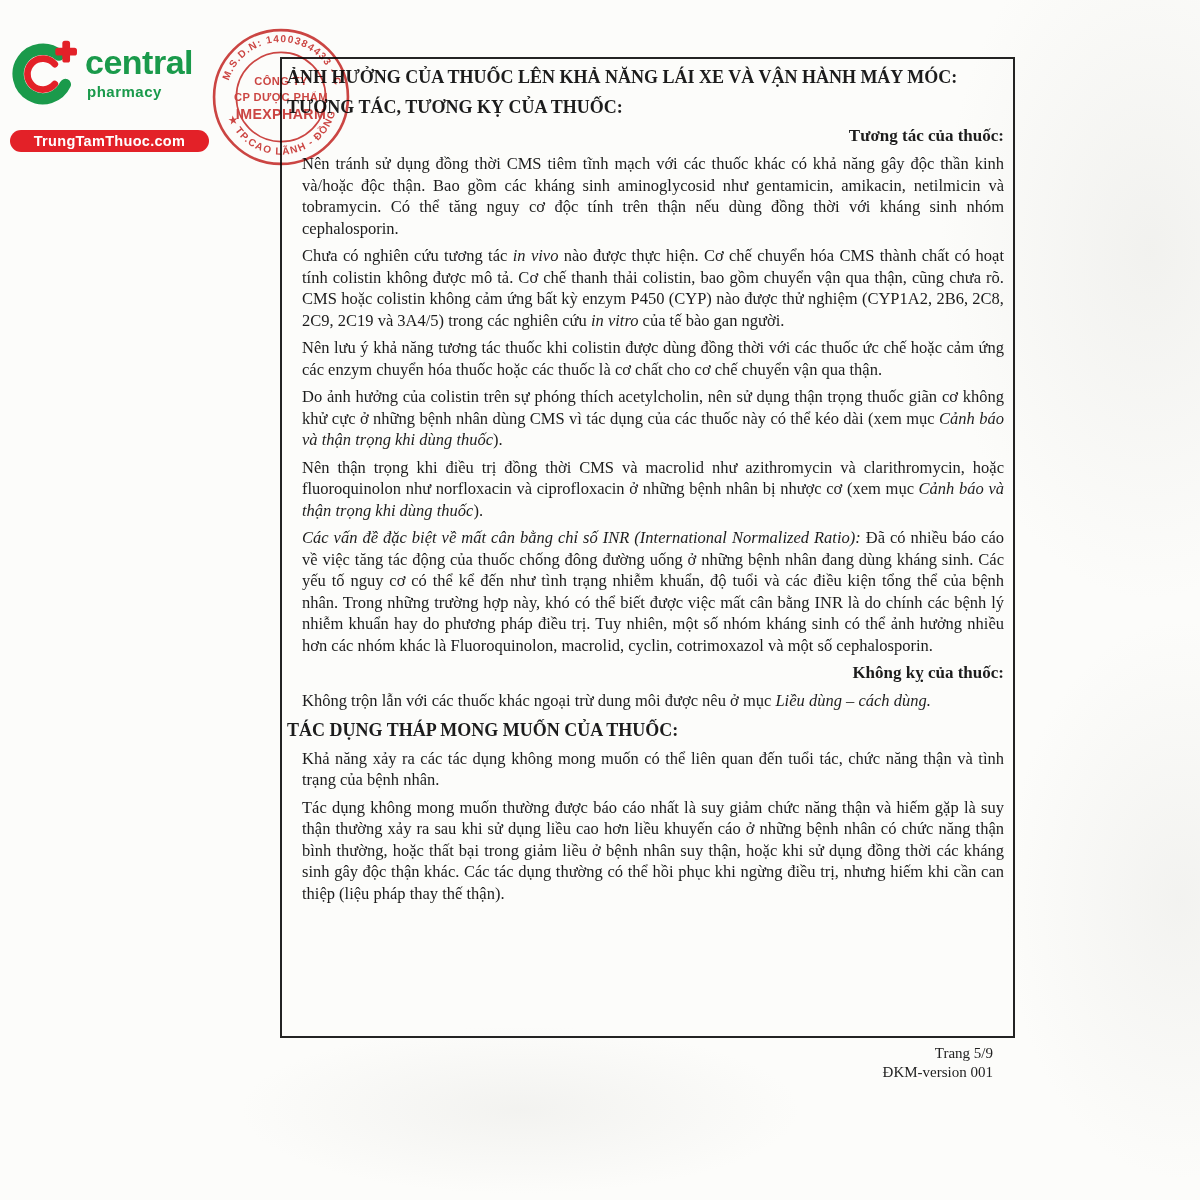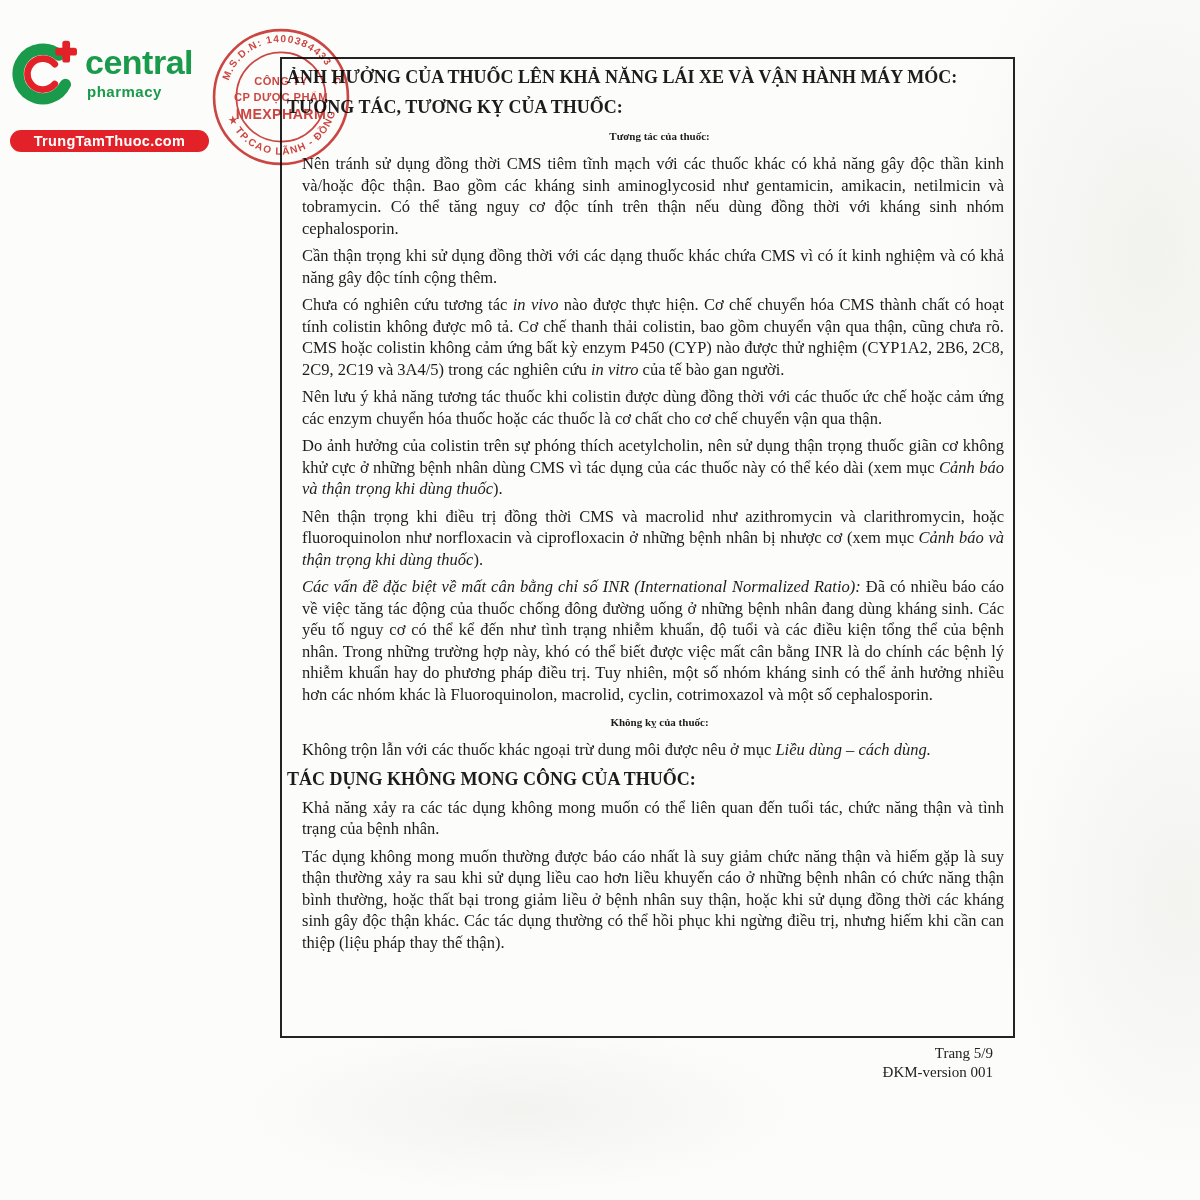--- a/index.html
+++ b/index.html
@@ -15,21 +15,21 @@
 
   
   .doc-box{
     position:absolute;left:280px;top:57px;width:735px;height:981px;
     border:2px solid #232323;box-sizing:border-box;
     padding:4px 9px 0 5px;overflow:hidden;
   }
   .blk{margin:0 0 6px 15px;text-align:justify;}
   .blk.p{font-size:16.5px;line-height:21.5px;}
   .blk.h1{font-weight:bold;font-size:18px;line-height:24px;margin:2px 0 6px 0;text-align:left;}
-  .blk.h2{font-weight:bold;font-size:11px;line-height:22px;margin:4px 0 6px 28px;text-align:center;}
+  .blk.h2{font-weight:bold;font-size:17px;line-height:22px;margin:4px 0 6px 28px;text-align:right;}
   .blk em{font-style:italic;}
 
   
   .footer{
     position:absolute;top:1044px;left:708px;width:285px;
     text-align:right;font-size:15px;line-height:19px;color:#222;
   }
 
   
   .logo{position:absolute;left:10px;top:36px;width:210px;height:105px;}
@@ -80,29 +80,28 @@
     <div class="logo-sub">pharmacy</div>
     <div class="logo-banner">TrungTamThuoc.com</div>
   </div>
 
   <div class="doc-box">
     <div>
         <div class="blk h1"><span>ẢNH HƯỞNG CỦA THUỐC LÊN KHẢ NĂNG LÁI XE VÀ VẬN HÀNH MÁY MÓC:</span></div>
         <div class="blk h1"><span>TƯƠNG TÁC, TƯƠNG KỴ CỦA THUỐC:</span></div>
         <div class="blk h2"><span>Tương tác của thuốc:</span></div>
         <div class="blk p"><span>Nên tránh sử dụng đồng thời CMS tiêm tĩnh mạch với các thuốc khác có khả năng gây độc thần kinh và/hoặc độc thận. Bao gồm các kháng sinh aminoglycosid như gentamicin, amikacin, netilmicin và tobramycin. Có thể tăng nguy cơ độc tính trên thận nếu dùng đồng thời với kháng sinh nhóm cephalosporin.</span></div>
-        <div class="blk p"><span>Cần thận trọng khi sử dụng đồng thời với các dạng thuốc khác chứa CMS vì có ít kinh nghiệm và có khả năng gây độc tính cộng thêm.</span></div>
         <div class="blk p"><span>Chưa có nghiên cứu tương tác </span><em>in vivo</em><span> nào được thực hiện. Cơ chế chuyển hóa CMS thành chất có hoạt tính colistin không được mô tả. Cơ chế thanh thải colistin, bao gồm chuyển vận qua thận, cũng chưa rõ. CMS hoặc colistin không cảm ứng bất kỳ enzym P450 (CYP) nào được thử nghiệm (CYP1A2, 2B6, 2C8, 2C9, 2C19 và 3A4/5) trong các nghiên cứu </span><em>in vitro</em><span> của tế bào gan người.</span></div>
         <div class="blk p"><span>Nên lưu ý khả năng tương tác thuốc khi colistin được dùng đồng thời với các thuốc ức chế hoặc cảm ứng các enzym chuyển hóa thuốc hoặc các thuốc là cơ chất cho cơ chế chuyển vận qua thận.</span></div>
         <div class="blk p"><span>Do ảnh hưởng của colistin trên sự phóng thích acetylcholin, nên sử dụng thận trọng thuốc giãn cơ không khử cực ở những bệnh nhân dùng CMS vì tác dụng của các thuốc này có thể kéo dài (xem mục </span><em>Cảnh báo và thận trọng khi dùng thuốc</em><span>).</span></div>
         <div class="blk p"><span>Nên thận trọng khi điều trị đồng thời CMS và macrolid như azithromycin và clarithromycin, hoặc fluoroquinolon như norfloxacin và ciprofloxacin ở những bệnh nhân bị nhược cơ (xem mục </span><em>Cảnh báo và thận trọng khi dùng thuốc</em><span>).</span></div>
         <div class="blk p"><em>Các vấn đề đặc biệt về mất cân bằng chỉ số INR (International Normalized Ratio):</em><span> Đã có nhiều báo cáo về việc tăng tác động của thuốc chống đông đường uống ở những bệnh nhân đang dùng kháng sinh. Các yếu tố nguy cơ có thể kể đến như tình trạng nhiễm khuẩn, độ tuổi và các điều kiện tổng thể của bệnh nhân. Trong những trường hợp này, khó có thể biết được việc mất cân bằng INR là do chính các bệnh lý nhiễm khuẩn hay do phương pháp điều trị. Tuy nhiên, một số nhóm kháng sinh có thể ảnh hưởng nhiều hơn các nhóm khác là Fluoroquinolon, macrolid, cyclin, cotrimoxazol và một số cephalosporin.</span></div>
         <div class="blk h2"><span>Không kỵ của thuốc:</span></div>
         <div class="blk p"><span>Không trộn lẫn với các thuốc khác ngoại trừ dung môi được nêu ở mục </span><em>Liều dùng – cách dùng.</em></div>
-        <div class="blk h1"><span>TÁC DỤNG KHÔNG MONG CÔNG CỦA THUỐC:</span></div>
+        <div class="blk h1"><span>TÁC DỤNG THÁP MONG MUỐN CỦA THUỐC:</span></div>
         <div class="blk p"><span>Khả năng xảy ra các tác dụng không mong muốn có thể liên quan đến tuổi tác, chức năng thận và tình trạng của bệnh nhân.</span></div>
         <div class="blk p"><span>Tác dụng không mong muốn thường được báo cáo nhất là suy giảm chức năng thận và hiếm gặp là suy thận thường xảy ra sau khi sử dụng liều cao hơn liều khuyến cáo ở những bệnh nhân có chức năng thận bình thường, hoặc thất bại trong giảm liều ở bệnh nhân suy thận, hoặc khi sử dụng đồng thời các kháng sinh gây độc thận khác. Các tác dụng thường có thể hồi phục khi ngừng điều trị, nhưng hiếm khi cần can thiệp (liệu pháp thay thế thận).</span></div>
       </div>
   </div>
 
   <svg class="stamp" viewBox="0 0 140 140">
     <defs>
       <path id="arcTop" d="M 17.8 56 A 54 54 0 0 1 122.2 56"></path>
       <path id="arcBottom" d="M 16.5 84.5 A 55 55 0 0 0 123.5 84.5"></path>
     </defs>

